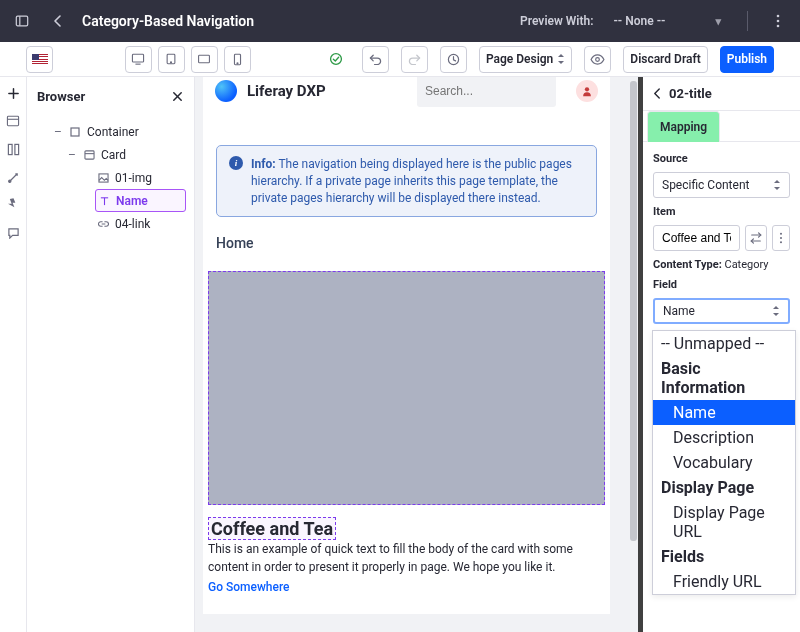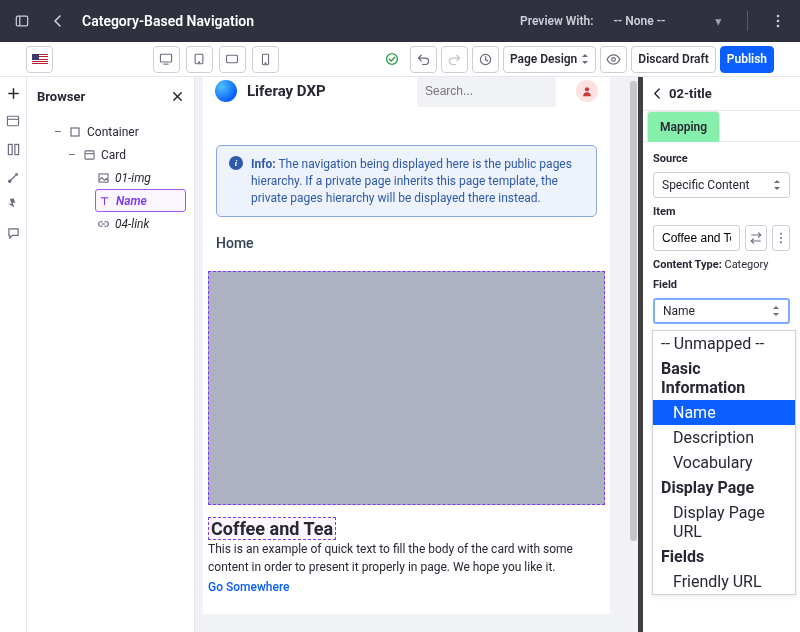--- a/index.html
+++ b/index.html
@@ -10,40 +10,40 @@
   .topbar .title { color: #fff; font-size: 14px; flex: 1; }
   .topbar .preview-label { font-size: 12px; color: #cdced9; }
   .topbar .preview-select { font-size: 12px; display: flex; align-items: center; gap: 50px; padding: 4px 8px; border-radius: 3px; }
   .topbar .preview-select .chev { opacity: .7; }
   .topbar .sep { width: 1px; height: 20px; background: #5a5b6b; margin: 0 6px; }
   .topbar .icon-btn { width: 24px; height: 24px; display: flex; align-items: center; justify-content: center; border-radius: 3px; cursor: pointer; }
 
   .toolbar-row { height: 35px; background: #fff; border-bottom: 1px solid #e7e7ed; display: flex; align-items: center; padding: 0 26px; justify-content: space-between; }
   .toolbar-left { display: flex; gap: 6px; align-items: center; }
   .toolbar-mid { display: flex; gap: 6px; align-items: center; }
-  .toolbar-right { display: flex; gap: 4px; align-items: center; }
+  .toolbar-right { display: flex; gap: 12px; align-items: center; }
   .btn-sm { height: 27px; min-width: 27px; padding: 0 6px; border: 1px solid #cdced9; background: #fff; border-radius: 4px; display: flex; align-items: center; justify-content: center; cursor: pointer; font-size: 12px; color: #272833; gap: 4px; }
   .btn-sm.compact { padding: 0; width: 27px; }
   .btn-sm.plain { border-color: transparent; }
   .btn-primary { background: #0b5fff; border-color: #0b5fff; color: #fff; font-weight: 600; }
   .btn-label { font-weight: 600; font-size: 12px; }
   .flag { width: 16px; height: 11px; background: linear-gradient(#b22234 0 8%, #fff 8% 16%, #b22234 16% 24%, #fff 24% 32%, #b22234 32% 40%, #fff 40% 48%, #b22234 48% 56%, #fff 56% 64%, #b22234 64% 72%, #fff 72% 80%, #b22234 80% 88%, #fff 88% 100%); position: relative; }
   .flag::before { content: ""; position: absolute; left: 0; top: 0; width: 7px; height: 6px; background: #3c3b6e; }
 
   .workspace { display: flex; height: 555px; }
   .rail { width: 27px; background: #fff; border-right: 1px solid #e7e7ed; display: flex; flex-direction: column; align-items: center; padding-top: 8px; gap: 12px; }
   .rail .rail-item { width: 16px; height: 16px; display: flex; align-items: center; justify-content: center; color: #6b6c7e; cursor: pointer; }
 
   .browser-panel { width: 168px; background: #fff; border-right: 1px solid #e7e7ed; display: flex; flex-direction: column; }
   .browser-hdr { padding: 12px 10px; display: flex; align-items: center; justify-content: space-between; font-weight: 700; font-size: 13px; }
   .tree { padding: 4px 8px 0 10px; font-size: 12px; }
   .tree-row { display: flex; align-items: center; height: 23px; gap: 6px; cursor: pointer; border-radius: 3px; padding-left: 2px; }
   .tree-row .exp { width: 10px; color: #6b6c7e; font-size: 12px; text-align: center; }
   .tree-row .glyph { width: 12px; color: #6b6c7e; display: flex; justify-content: center; }
-  .tree-row.indent-3 { margin-left: 0; font-style: italic; }
+  .tree-row.indent-3 { margin-left: 0; }
   .tree-row.selected { border: 1px solid #a855f7; background: #faf5ff; color: #7c3aed; }
   .tree-row.selected .glyph { color: #7c3aed; }
 
   .canvas { flex: 1; background: #f1f2f5; position: relative; overflow: hidden; }
   .canvas-scroll { position: absolute; right: 1px; top: 4px; bottom: 4px; width: 7px; }
   .canvas-scroll .thumb { position: absolute; top: 0; height: 460px; width: 7px; border-radius: 3px; background: #c4c6cc; }
 
   .page-frame { margin: 0 6px 0 8px; width: 407px; background: #fff; }
   .page-top { height: 27px; display: flex; align-items: center; padding: 0 12px; gap: 10px; }
   .brand-logo { width: 22px; height: 22px; border-radius: 50%; background: radial-gradient(circle at 30% 30%, #4fc3f7, #0b5fff 70%); }

